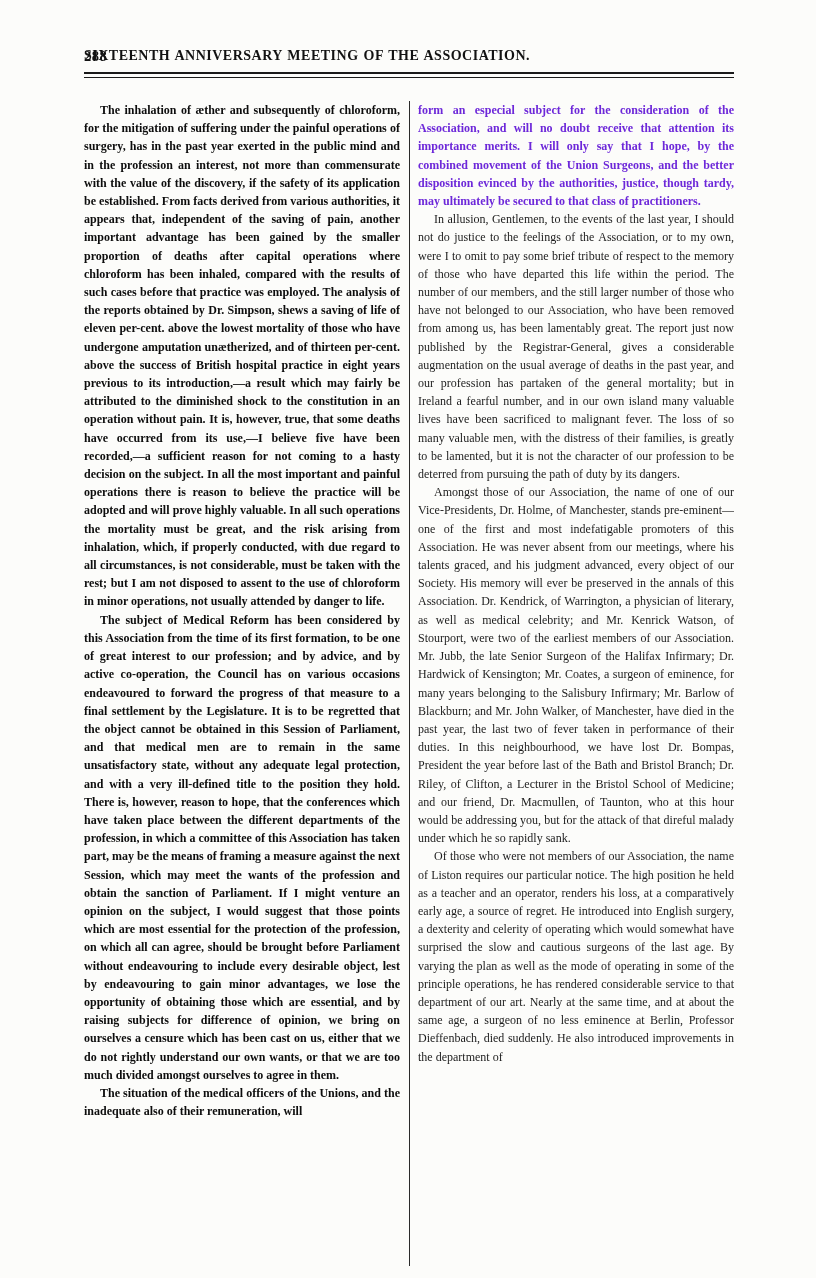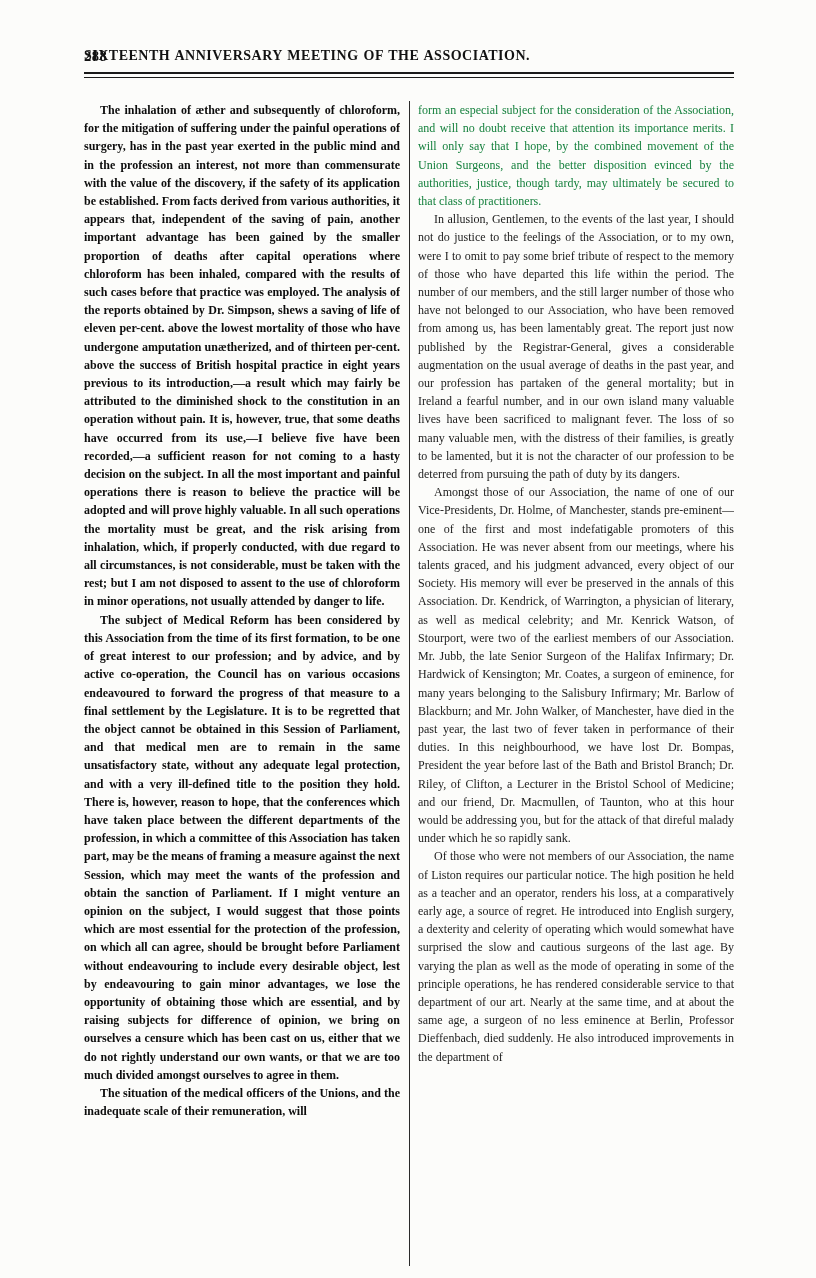--- a/index.html
+++ b/index.html
@@ -78,42 +78,42 @@
     margin: 0 8px 0 9px;
   }
   .col p {
     text-indent: 16px;
     margin: 0;
   }
   .col p.no-indent {
     text-indent: 0;
   }
   .col-right p.continuation {
-    font-weight: normal;
-    color: #15803d;
+    font-weight: bold;
+    color: #6d28d9;
   }
 </style>
 </head>
 <body>
 
 <div class="page">
 
   <header class="header">
     <span class="page-number">288</span>
     <h1 class="header-title">SIXTEENTH ANNIVERSARY MEETING OF THE ASSOCIATION.</h1>
   </header>
 
   <div class="double-rule"></div>
 
   <main class="columns">
 
     <section class="col col-left">
       <p>The inhalation of æther and subsequently of chloroform, for the mitigation of suffering under the painful operations of surgery, has in the past year exerted in the public mind and in the profession an interest, not more than commensurate with the value of the discovery, if the safety of its application be established. From facts derived from various authorities, it appears that, independent of the saving of pain, another important advantage has been gained by the smaller proportion of deaths after capital operations where chloroform has been inhaled, compared with the results of such cases before that practice was employed. The analysis of the reports obtained by Dr. Simpson, shews a saving of life of eleven per-cent. above the lowest mortality of those who have undergone amputation unætherized, and of thirteen per-cent. above the success of British hospital practice in eight years previous to its introduction,—a result which may fairly be attributed to the diminished shock to the constitution in an operation without pain. It is, however, true, that some deaths have occurred from its use,—I believe five have been recorded,—a sufficient reason for not coming to a hasty decision on the subject. In all the most important and painful operations there is reason to believe the practice will be adopted and will prove highly valuable. In all such operations the mortality must be great, and the risk arising from inhalation, which, if properly conducted, with due regard to all circumstances, is not considerable, must be taken with the rest; but I am not disposed to assent to the use of chloroform in minor operations, not usually attended by danger to life.</p>
       <p>The subject of Medical Reform has been considered by this Association from the time of its first formation, to be one of great interest to our profession; and by advice, and by active co-operation, the Council has on various occasions endeavoured to forward the progress of that measure to a final settlement by the Legislature. It is to be regretted that the object cannot be obtained in this Session of Parliament, and that medical men are to remain in the same unsatisfactory state, without any adequate legal protection, and with a very ill-defined title to the position they hold. There is, however, reason to hope, that the conferences which have taken place between the different departments of the profession, in which a committee of this Association has taken part, may be the means of framing a measure against the next Session, which may meet the wants of the profession and obtain the sanction of Parliament. If I might venture an opinion on the subject, I would suggest that those points which are most essential for the protection of the profession, on which all can agree, should be brought before Parliament without endeavouring to include every desirable object, lest by endeavouring to gain minor advantages, we lose the opportunity of obtaining those which are essential, and by raising subjects for difference of opinion, we bring on ourselves a censure which has been cast on us, either that we do not rightly understand our own wants, or that we are too much divided amongst ourselves to agree in them.</p>
-      <p>The situation of the medical officers of the Unions, and the inadequate scale of their remuneration, will</p>
+      <p>The situation of the medical officers of the Unions, and the inadequate also of their remuneration, will</p>
     </section>
 
     <div class="divider"></div>
 
     <section class="col col-right">
       <p class="no-indent continuation">form an especial subject for the consideration of the Association, and will no doubt receive that attention its importance merits. I will only say that I hope, by the combined movement of the Union Surgeons, and the better disposition evinced by the authorities, justice, though tardy, may ultimately be secured to that class of practitioners.</p>
       <p>In allusion, Gentlemen, to the events of the last year, I should not do justice to the feelings of the Association, or to my own, were I to omit to pay some brief tribute of respect to the memory of those who have departed this life within the period. The number of our members, and the still larger number of those who have not belonged to our Association, who have been removed from among us, has been lamentably great. The report just now published by the Registrar-General, gives a considerable augmentation on the usual average of deaths in the past year, and our profession has partaken of the general mortality; but in Ireland a fearful number, and in our own island many valuable lives have been sacrificed to malignant fever. The loss of so many valuable men, with the distress of their families, is greatly to be lamented, but it is not the character of our profession to be deterred from pursuing the path of duty by its dangers.</p>
       <p>Amongst those of our Association, the name of one of our Vice-Presidents, Dr. Holme, of Manchester, stands pre-eminent—one of the first and most indefatigable promoters of this Association. He was never absent from our meetings, where his talents graced, and his judgment advanced, every object of our Society. His memory will ever be preserved in the annals of this Association. Dr. Kendrick, of Warrington, a physician of literary, as well as medical celebrity; and Mr. Kenrick Watson, of Stourport, were two of the earliest members of our Association. Mr. Jubb, the late Senior Surgeon of the Halifax Infirmary; Dr. Hardwick of Kensington; Mr. Coates, a surgeon of eminence, for many years belonging to the Salisbury Infirmary; Mr. Barlow of Blackburn; and Mr. John Walker, of Manchester, have died in the past year, the last two of fever taken in performance of their duties. In this neighbourhood, we have lost Dr. Bompas, President the year before last of the Bath and Bristol Branch; Dr. Riley, of Clifton, a Lecturer in the Bristol School of Medicine; and our friend, Dr. Macmullen, of Taunton, who at this hour would be addressing you, but for the attack of that direful malady under which he so rapidly sank.</p>
       <p>Of those who were not members of our Association, the name of Liston requires our particular notice. The high position he held as a teacher and an operator, renders his loss, at a comparatively early age, a source of regret. He introduced into English surgery, a dexterity and celerity of operating which would somewhat have surprised the slow and cautious surgeons of the last age. By varying the plan as well as the mode of operating in some of the principle operations, he has rendered considerable service to that department of our art. Nearly at the same time, and at about the same age, a surgeon of no less eminence at Berlin, Professor Dieffenbach, died suddenly. He also introduced improvements in the department of</p>
     </section>

